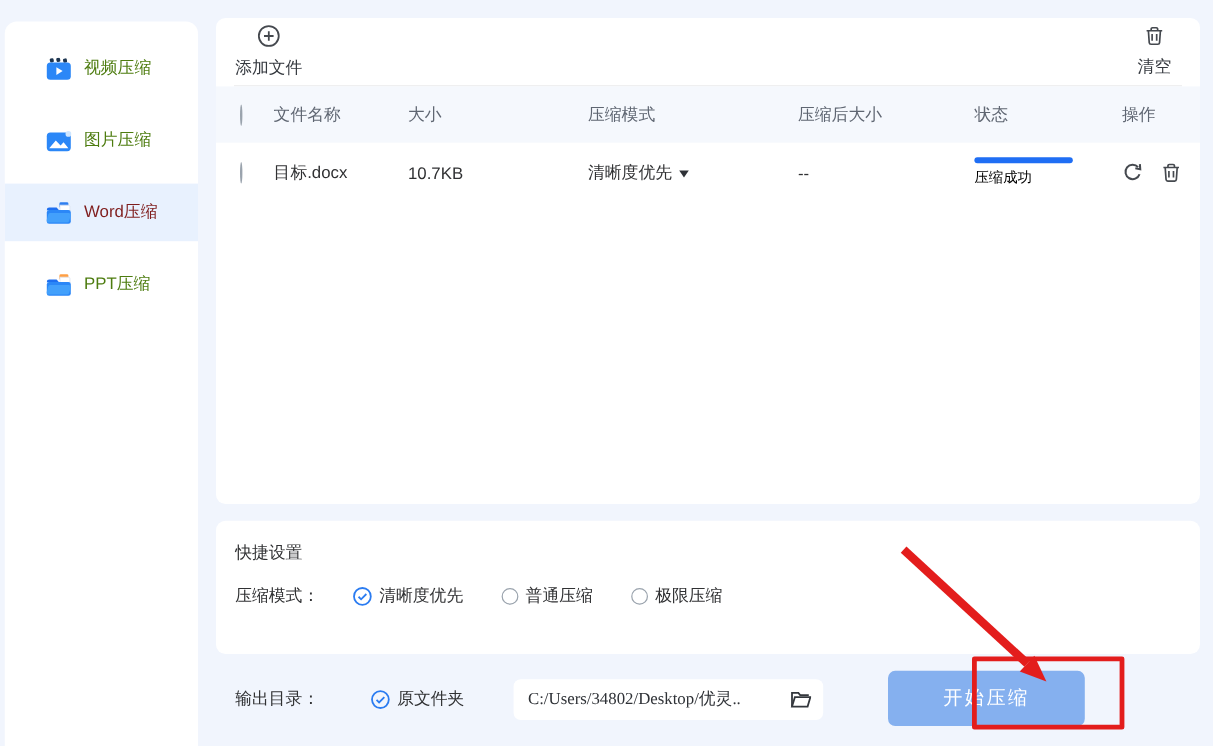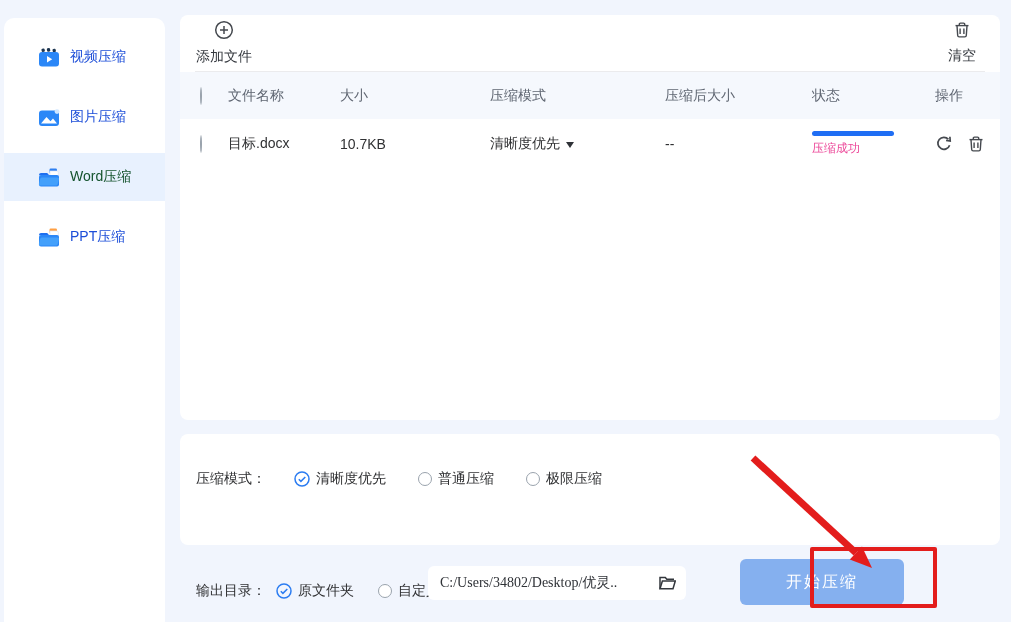--- a/index.html
+++ b/index.html
@@ -15,23 +15,23 @@
   
   .sidebar {
     position:absolute; left:4px; top:18px; width:161px; height:604px;
     background:#ffffff; border-radius:10px 10px 0 0;
     padding-top:15px;
   }
   .side-item {
     height:48px; margin-bottom:12px;
     display:flex; align-items:center; gap:10px;
     padding-left:34px; cursor:pointer;
-    font-size:14px; color:#1d4ed8;
-  }
-  .side-item.selected { background:#e8f1fe; color:#14532d; }
+    font-size:14px; color:#4d7c0f;
+  }
+  .side-item.selected { background:#e8f1fe; color:#7f1d1d; }
   .side-icon { width:22px; height:19px; flex:0 0 22px; display:inline-flex; }
 
   
   .list-panel {
     position:absolute; left:180px; top:15px; width:820px; height:405px;
     background:#ffffff; border-radius:8px;
   }
   .toolbar {
     height:56px; display:flex; align-items:center; justify-content:space-between;
     padding:0 24px 0 16px;
@@ -57,39 +57,39 @@
     width:15px; height:15px; border-radius:50%;
     border:1.5px solid #9aa3ad; cursor:pointer;
   }
   .mode-select { display:inline-flex; align-items:center; gap:6px; cursor:pointer; }
   .caret-down {
     width:0; height:0; border-left:4.5px solid transparent; border-right:4.5px solid transparent;
     border-top:6px solid #2f3237; display:inline-block; margin-top:2px;
   }
   .status-cell { display:flex; flex-direction:column; gap:4px; }
   .progress-track { width:82px; height:5px; border-radius:3px; background:#1f6ef4; }
-  .status-text { font-size:12px; color:#ec4899; }
+  .status-text { font-size:12px; color:#000000; }
   .ops-cell { display:flex; align-items:center; gap:14px; }
   .op-icon { width:18px; height:18px; display:inline-flex; cursor:pointer; }
 
   
   .settings-panel {
     position:absolute; left:180px; top:434px; width:820px; height:111px;
     background:#ffffff; border-radius:8px; padding:18px 16px;
   }
   .settings-title { font-size:14px; color:#303133; }
   .settings-row { margin-top:18px; display:flex; align-items:center; font-size:14px; }
   .radio-opt { display:inline-flex; align-items:center; gap:6px; cursor:pointer; margin-right:32px; }
   .radio-ring { width:14px; height:14px; border-radius:50%; border:1.5px solid #9aa3ad; background:#fff; }
   .check-circle { width:16px; height:16px; display:inline-flex; }
 
   
   .output-row {
     position:absolute; left:196px; top:566px; height:34px;
-    display:flex; align-items:flex-end; font-size:14px;
+    display:flex; align-items:center; font-size:14px;gap:33px;
   }
   .path-input {
     position:absolute; left:428px; top:566px; width:258px; height:34px;
     background:#ffffff; border-radius:6px;
     display:flex; align-items:center; justify-content:space-between;
     padding:0 10px 0 12px; font-size:14px; color:#2f3237; cursor:text;font-family:Liberation Serif, serif;
   }
   .folder-btn { width:18px; height:16px; display:inline-flex; cursor:pointer; }
   .start-btn {
     position:absolute; left:740px; top:559px; width:164px; height:46px;
@@ -231,20 +231,21 @@
             <path d="M4 4.6 l.7 9.9 a1.5 1.5 0 0 0 1.5 1.4 h5.6 a1.5 1.5 0 0 0 1.5-1.4 l.7-9.9"></path>
             <path d="M7.1 7.4 v5.6 M10.9 7.4 v5.6"></path>
           </svg>
         </span>
       </span>
     </span>
   </div>
 </section>
 
 <section class="settings-panel">
+  <div class="settings-title">快捷设置</div>
   <div class="settings-row">
     <span style="margin-right:28px;">压缩模式：</span>
 
     <span class="radio-opt">
       <span class="check-circle">
         <svg viewBox="0 0 16 16" width="16" height="16" fill="none" stroke="#2b7cf1" stroke-width="1.5">
           <circle cx="8" cy="8" r="7"></circle>
           <path d="M4.8 8.3 l2.1 2.1 L11.3 6"></path>
         </svg>
       </span>

